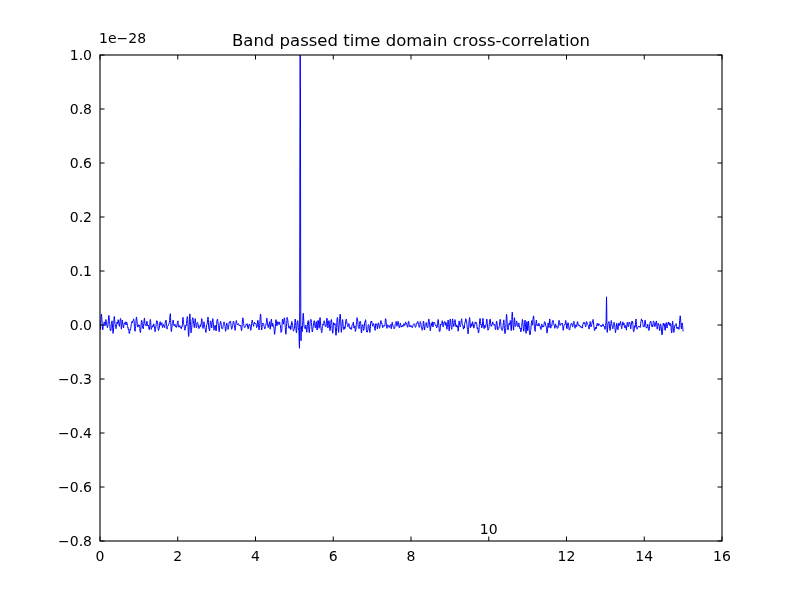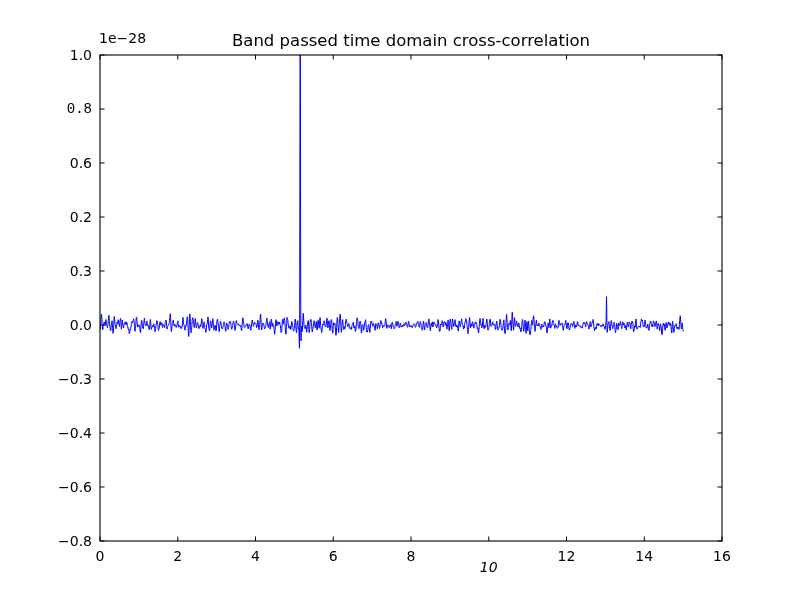--- a/index.html
+++ b/index.html
@@ -139,31 +139,31 @@
 
   <div class="fig-title">Band passed time domain cross-correlation</div>
 
 
   <div id="ytick-labels">
       <div class="tick-label ytick-label" style="left: 42px; width: 50px; top: 541px;">−0.8</div>
       <div class="tick-label ytick-label" style="left: 42px; width: 50px; top: 487px;">−0.6</div>
       <div class="tick-label ytick-label" style="left: 42px; width: 50px; top: 433px;">−0.4</div>
       <div class="tick-label ytick-label" style="left: 42px; width: 50px; top: 379px;">−0.3</div>
       <div class="tick-label ytick-label" style="left: 42px; width: 50px; top: 325px;">0.0</div>
-      <div class="tick-label ytick-label" style="left: 42px; width: 50px; top: 271px;">0.3</div>
+      <div class="tick-label ytick-label" style="left: 42px; width: 50px; top: 271px;">0.1</div>
       <div class="tick-label ytick-label" style="left: 42px; width: 50px; top: 217px;">0.2</div>
       <div class="tick-label ytick-label" style="left: 42px; width: 50px; top: 163px;">0.6</div>
-      <div class="tick-label ytick-label" style="left: 42px; width: 50px; top: 109px; font-family: Liberation Mono, monospace;">0.8</div>
+      <div class="tick-label ytick-label" style="left: 42px; width: 50px; top: 109px;">0.8</div>
       <div class="tick-label ytick-label" style="left: 42px; width: 50px; top: 55px;">1.0</div>
     </div>
   <div id="xtick-labels">
       <div class="tick-label xtick-label" style="left: 100px; top: 548px;">0</div>
       <div class="tick-label xtick-label" style="left: 177.75px; top: 548px;">2</div>
       <div class="tick-label xtick-label" style="left: 255.5px; top: 548px;">4</div>
       <div class="tick-label xtick-label" style="left: 333.25px; top: 548px;">6</div>
       <div class="tick-label xtick-label" style="left: 411px; top: 548px;">8</div>
-      <div class="tick-label xtick-label" style="left: 488.75px; top: 559px; font-style: italic;">10</div>
+      <div class="tick-label xtick-label" style="left: 488.75px; top: 521px;">10</div>
       <div class="tick-label xtick-label" style="left: 566.5px; top: 548px;">12</div>
       <div class="tick-label xtick-label" style="left: 644.25px; top: 548px;">14</div>
       <div class="tick-label xtick-label" style="left: 722px; top: 548px;">16</div>
     </div>
 
 </div>
 
 </body></html>

